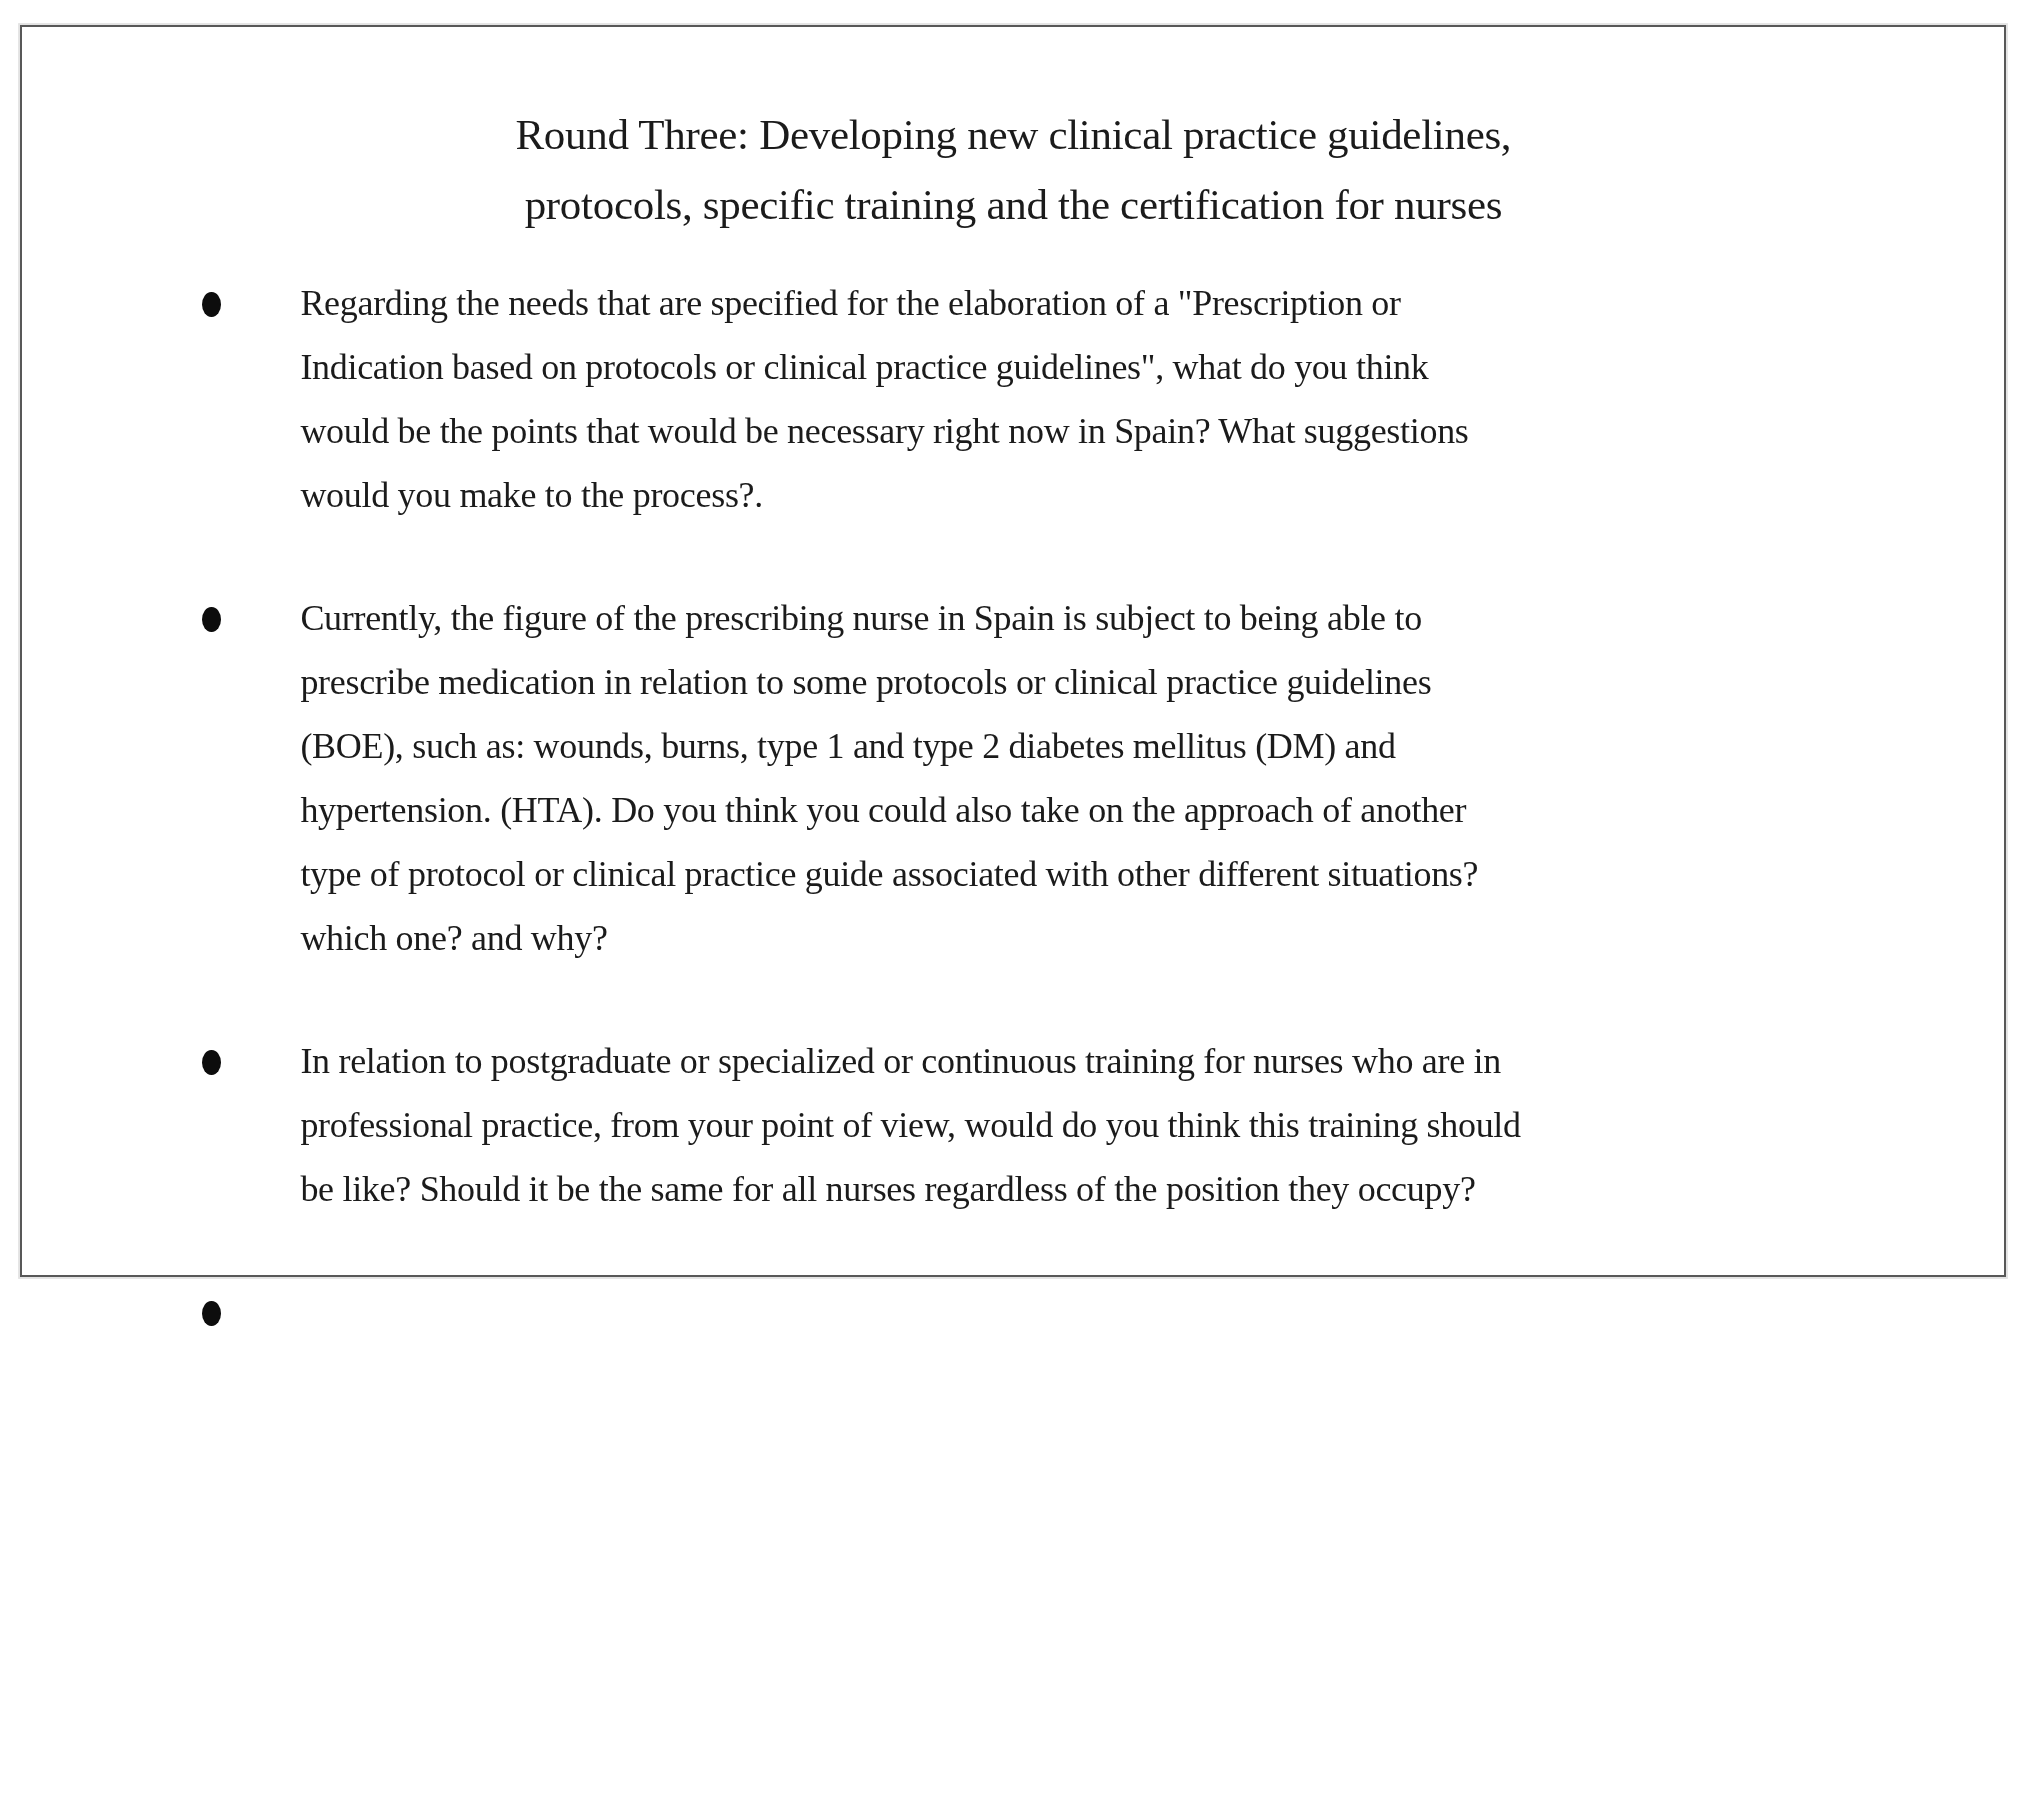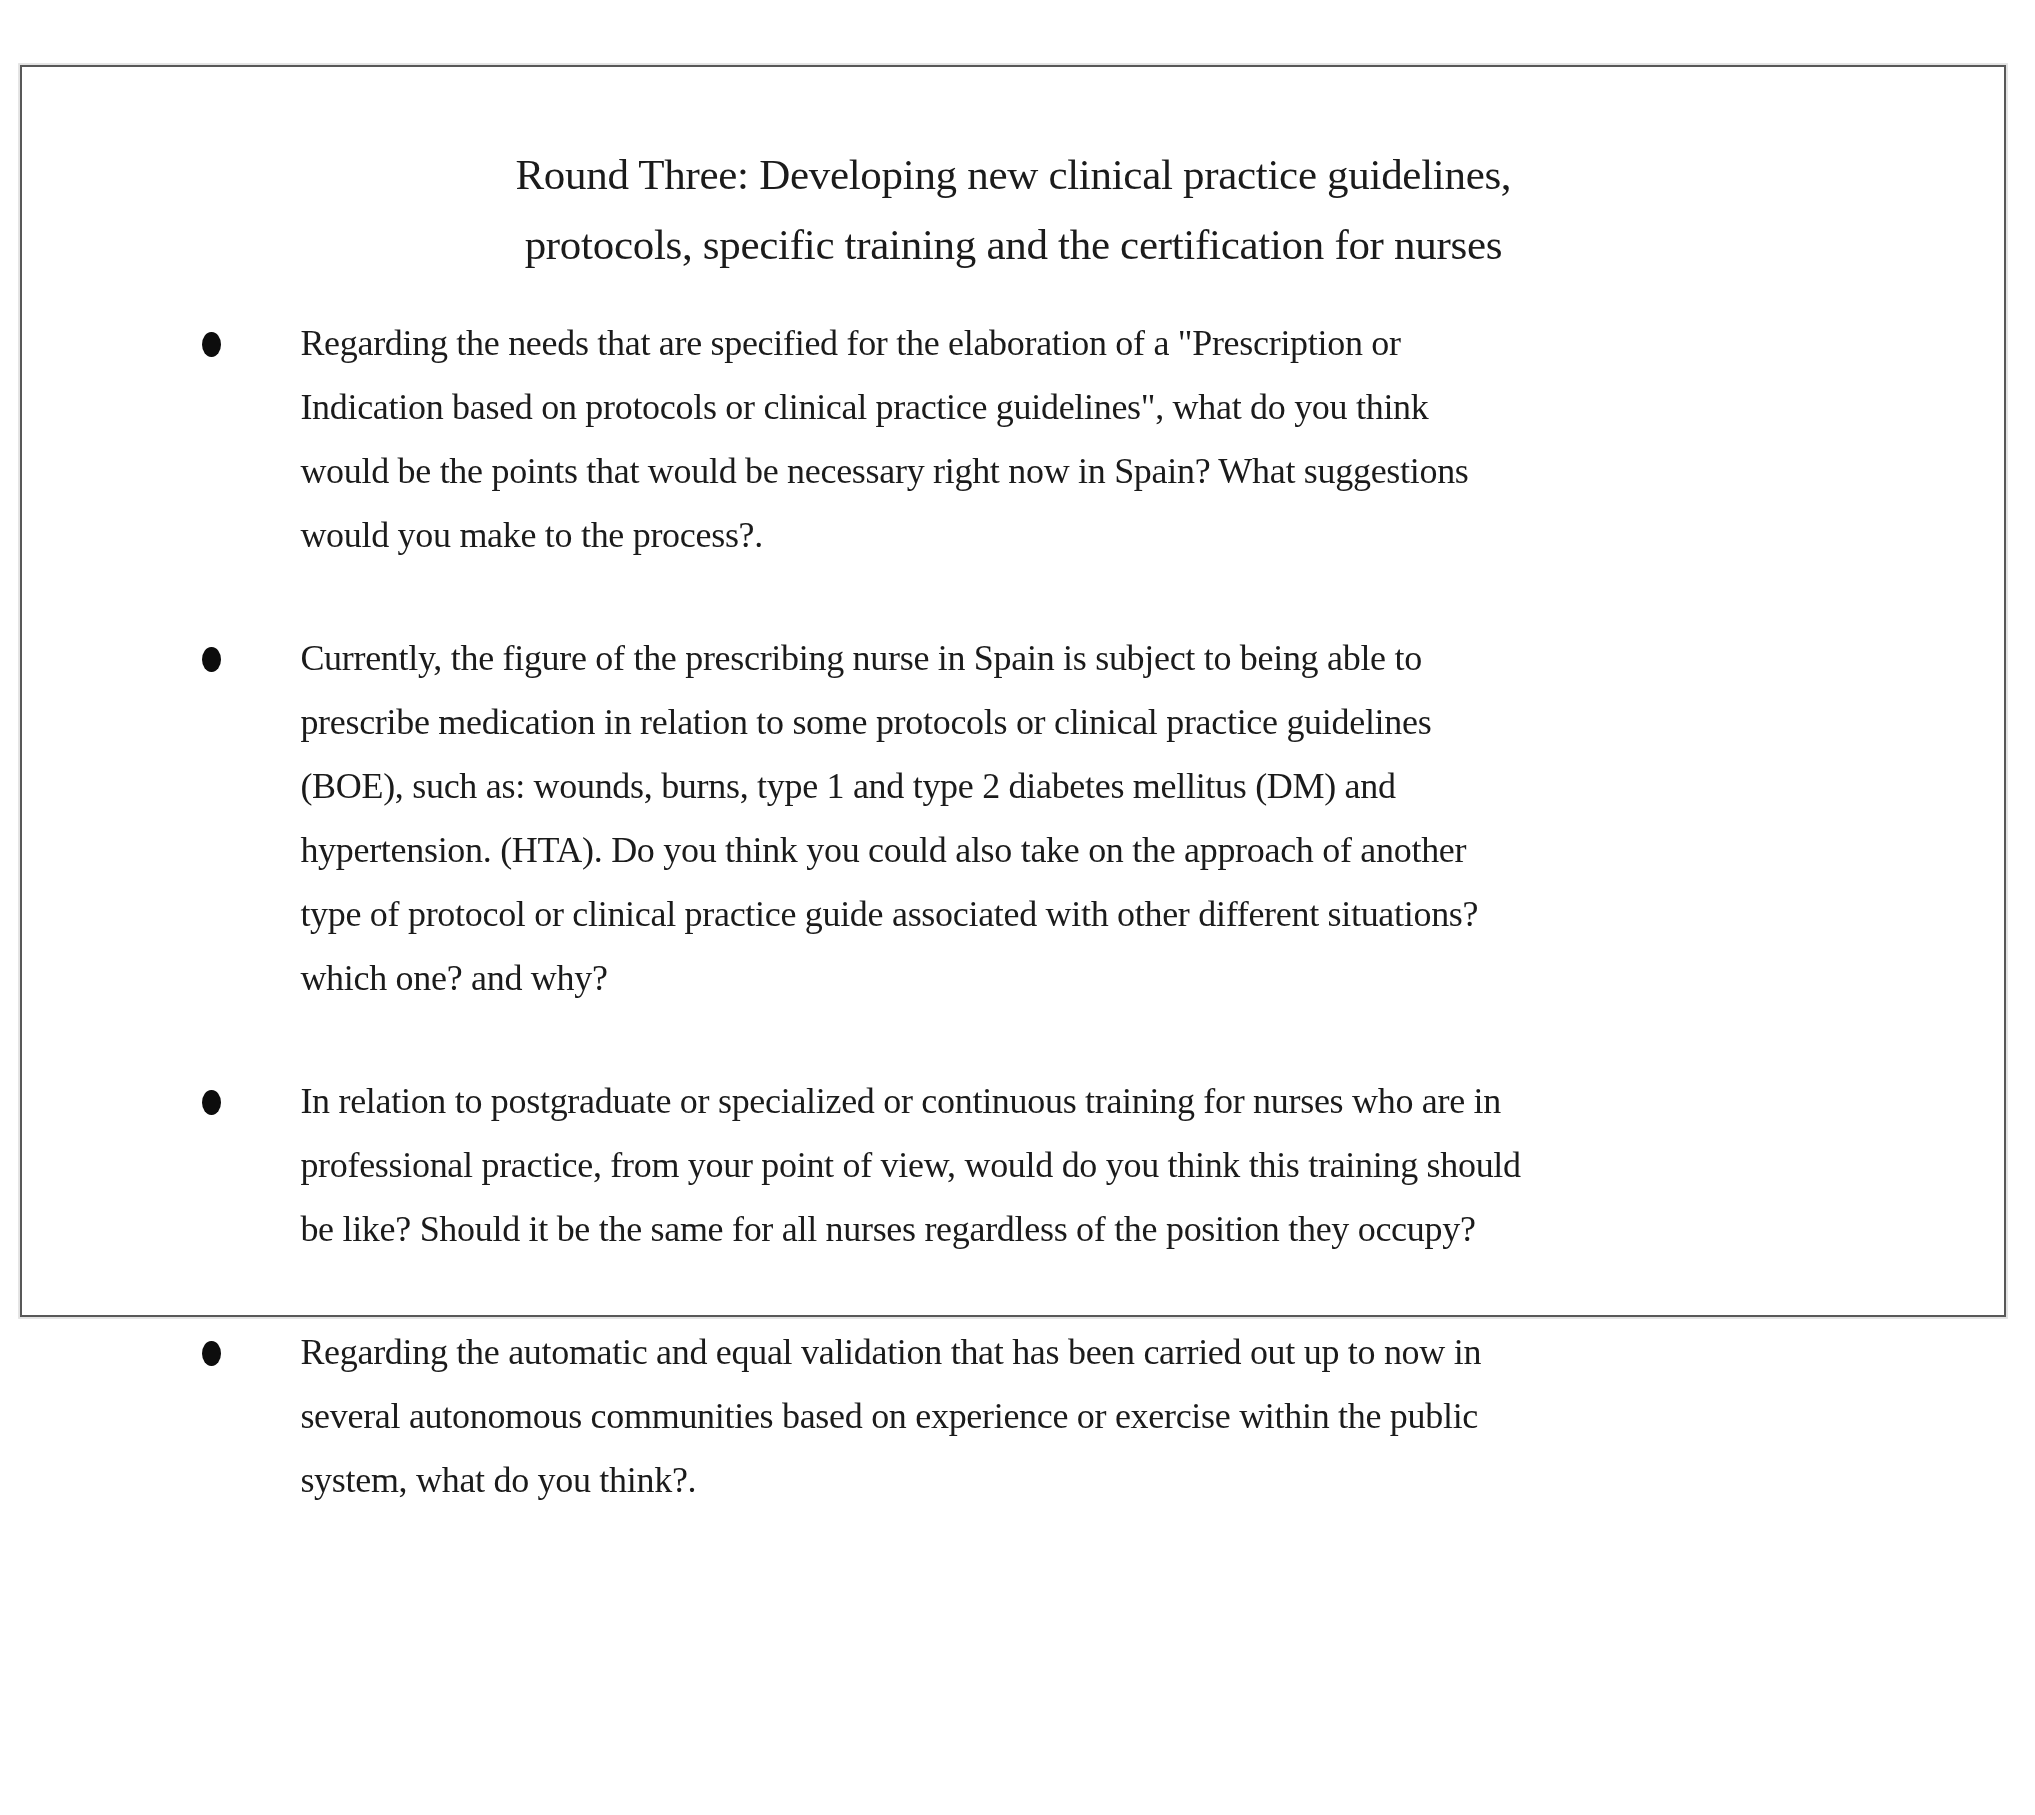--- a/index.html
+++ b/index.html
@@ -20,21 +20,20 @@
   }
   .doc-frame {
     position: absolute;
     left: 20.4px;
     top: 25px;
     width: 1986px;
     height: 1252px;
     background: #ffffff;
     border: 2.5px solid #585858;
     box-shadow: 0 0 0 1.9px #e3e3e3;
-    margin-top: 40px;
   }
   .doc-title {
     margin: 73px 0 0 0;
     padding: 0 99px;
     text-align: center;
     font-size: 43px;
     line-height: 70px;
     font-weight: normal;
     color: #1b1b1b;
     white-space: pre-line;
@@ -100,21 +99,18 @@
 
       <li class="bullet-item">
         <span class="bullet-dot"></span>
         <span class="bullet-text">In relation to postgraduate or specialized or continuous training for nurses who are in
 professional practice, from your point of view, would do you think this training should
 be like? Should it be the same for all nurses regardless of the position they occupy?</span>
       </li>
 
       <li class="bullet-item">
         <span class="bullet-dot"></span>
-        <span class="bullet-text">Regarding the automatic and equal validation that has been carried out up to now in
-several autonomous communities based on experience or exercise within the public
-system, what do you think?.</span>
       </li>
 
     </ul>
   </div>
 </div>
 
 
 </body></html>

